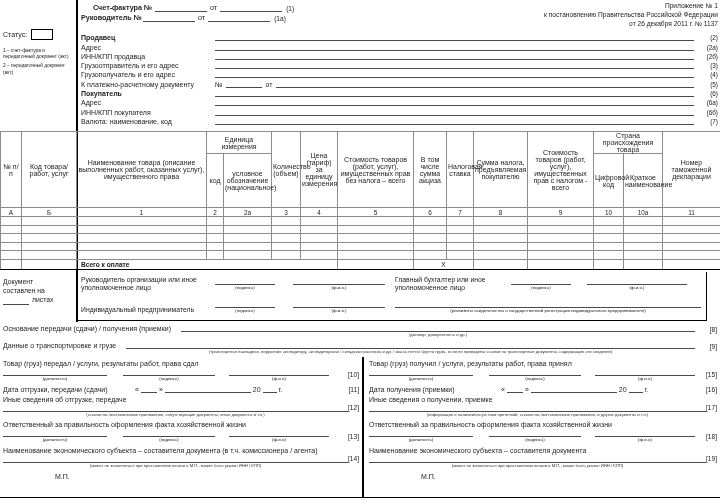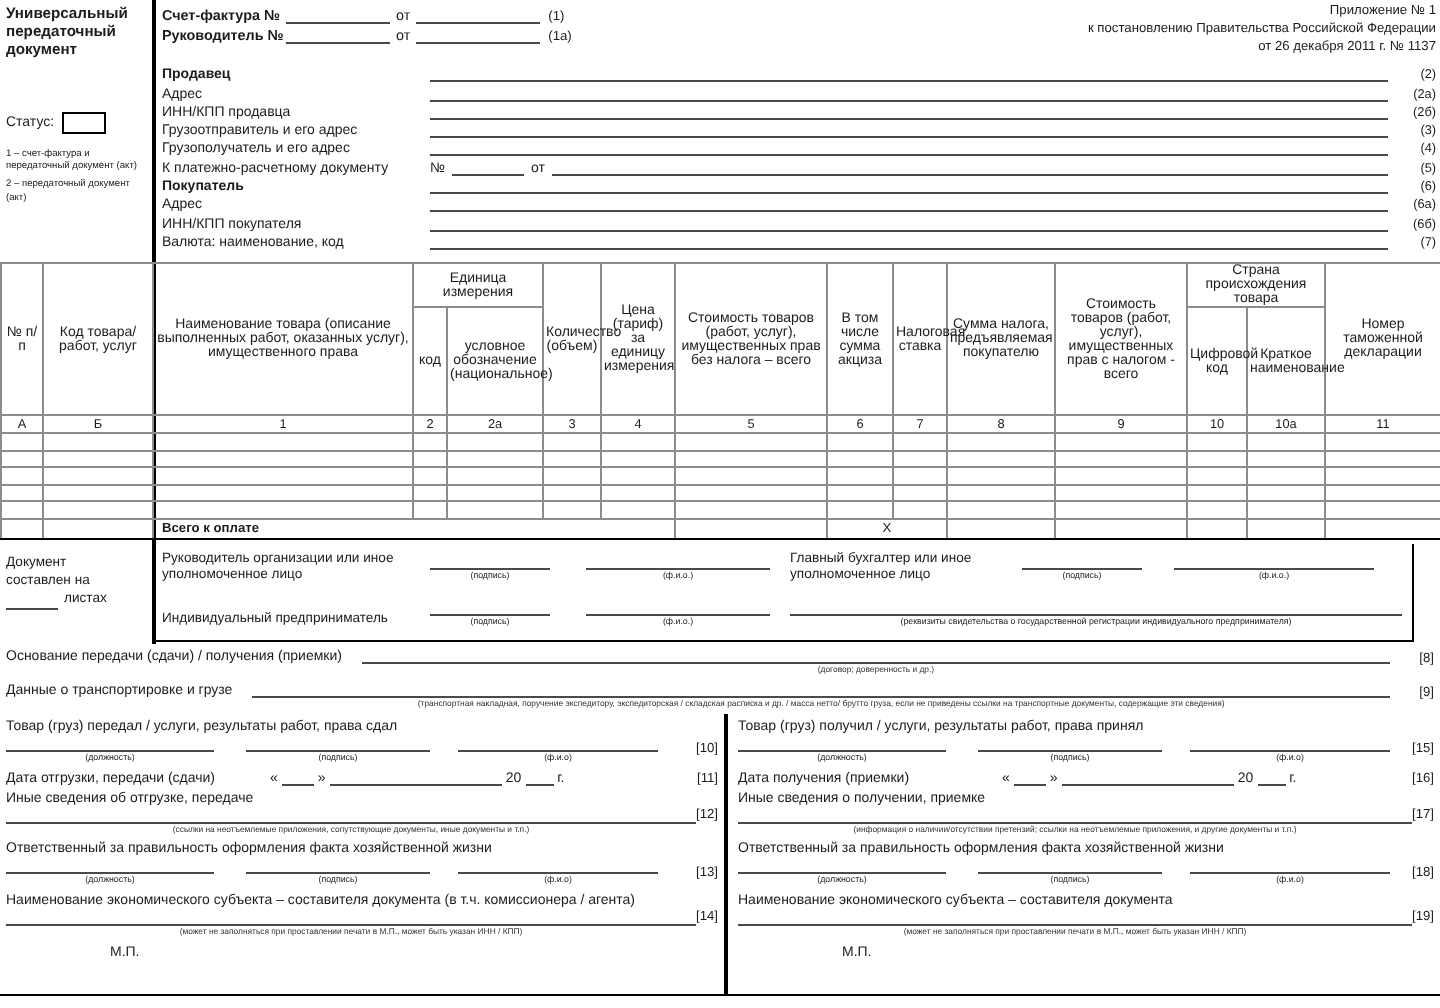--- a/index.html
+++ b/index.html
@@ -14,21 +14,21 @@
   .sb-title { font-weight:bold; font-size:7.6px; line-height:1.18; }
   .status-row { margin-top:26px; display:flex; align-items:center; gap:4px; font-size:7px; }
   .status-box { width:22px; height:11px; border:1.5px solid #000; background:#fff; }
   .sb-note { margin-top:8px; font-size:4.8px; line-height:1.3; color:#222; }
   .sb-note + .sb-note { margin-top:3px; }
   
   .vline-invoice { position:absolute; left:76px; top:0; width:2px; height:322px; background:#000; }
   
   .appendix { position:absolute; right:2px; top:2px; text-align:right; font-size:6.6px; line-height:1.35; }
   .invline { position:absolute; left:81px; display:flex; align-items:flex-end; width:242px; font-size:7.2px; }
-  .inv1 { top:3px; } .inv2 { top:12.5px; }
+  .inv1 { top:3px;margin-left:12px; } .inv2 { top:12.5px; }
   .invline .lbl { font-weight:bold; flex:none; width:62px; }
   .invline .ot { flex:none; margin:0 3px; }
   .invline .ref { flex:none; margin-left:4px; font-size:6.6px; }
   .ul { display:inline-block; border-bottom:1px solid #4a4a4a; height:7px; }
   .fields { position:absolute; left:81px; top:32px; width:637px; }
   .frow { height:9.3px; display:flex; align-items:flex-end; font-size:7px; }
   .flabel { flex:none; width:134px; white-space:nowrap; }
   .b { font-weight:bold; }
   .fline { flex:1; border-bottom:1px solid #4a4a4a; height:7px; }
   .fref { flex:none; width:24px; text-align:right; font-size:6.4px; }
@@ -77,21 +77,20 @@
   .bul { display:flex; margin-top:1px; }
   .bstamp { font-size:7px; margin-top:4px; margin-left:52px; }
   .q { flex:none; margin:0 2px; }
 </style>
 </head>
 <body>
 
 <div class="page">
 
   <div class="sidebar">
-    <div class="sb-title">Универсальный передаточный документ</div>
     <div class="status-row">
       <span>Статус:</span>
       <span class="status-box"></span>
     </div>
     <div class="sb-note">1 – счет-фактура и передаточный документ (акт)</div>
     <div class="sb-note">2 – передаточный документ (акт)</div>
   </div>
 
   <div class="vline-invoice"></div>
 

